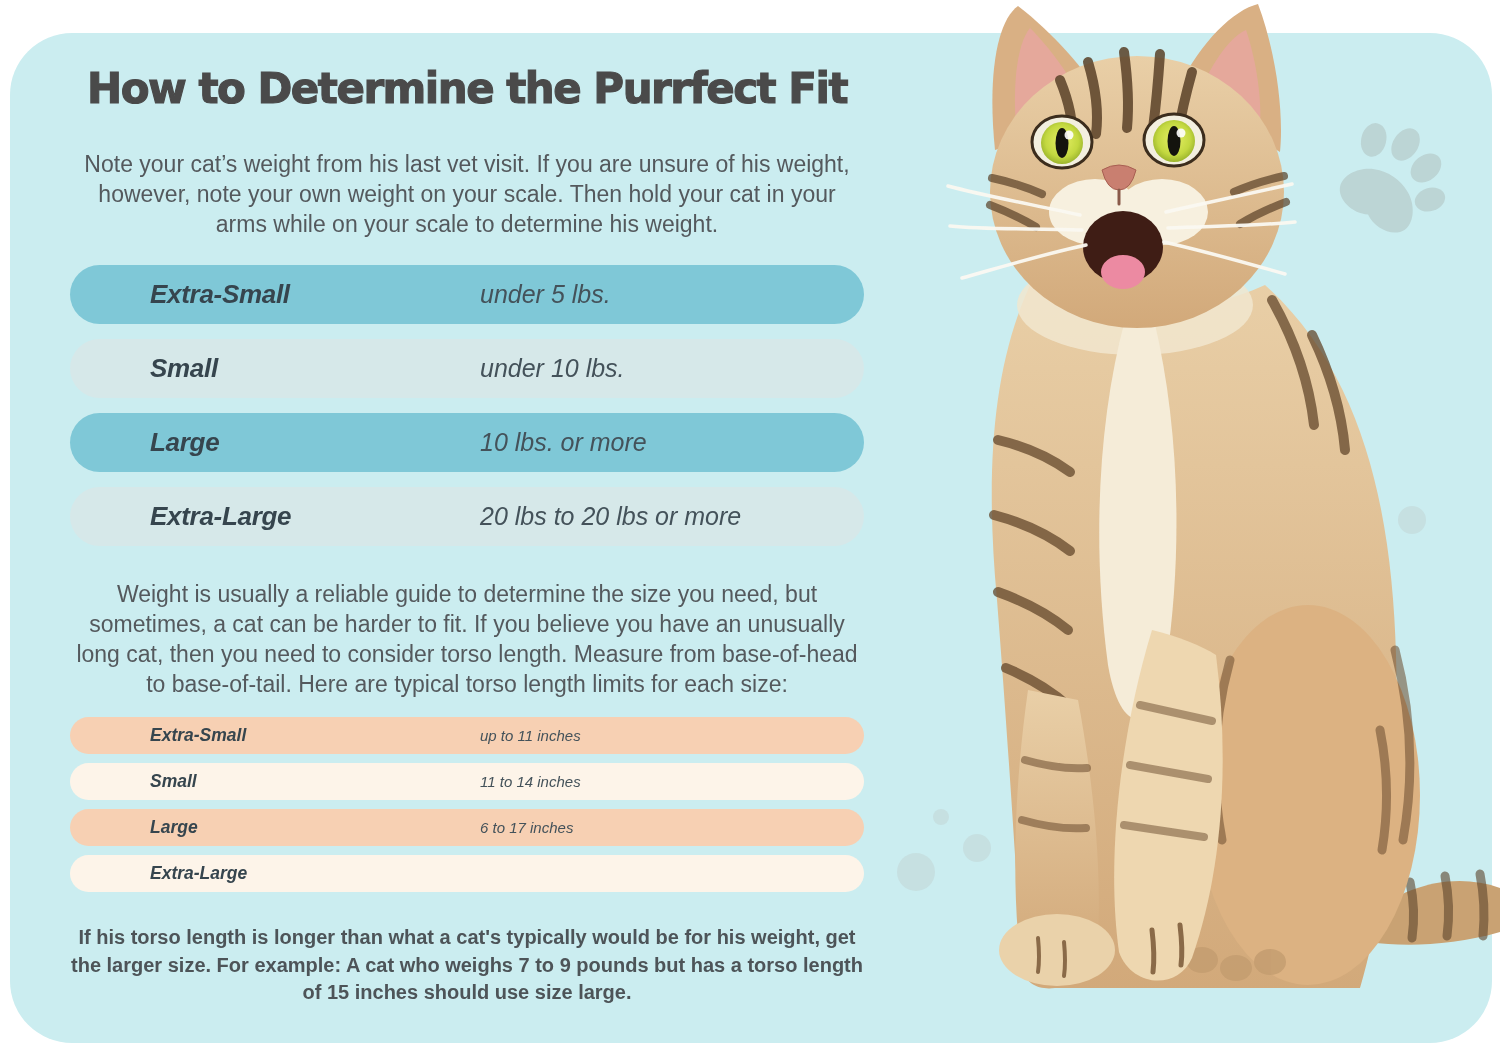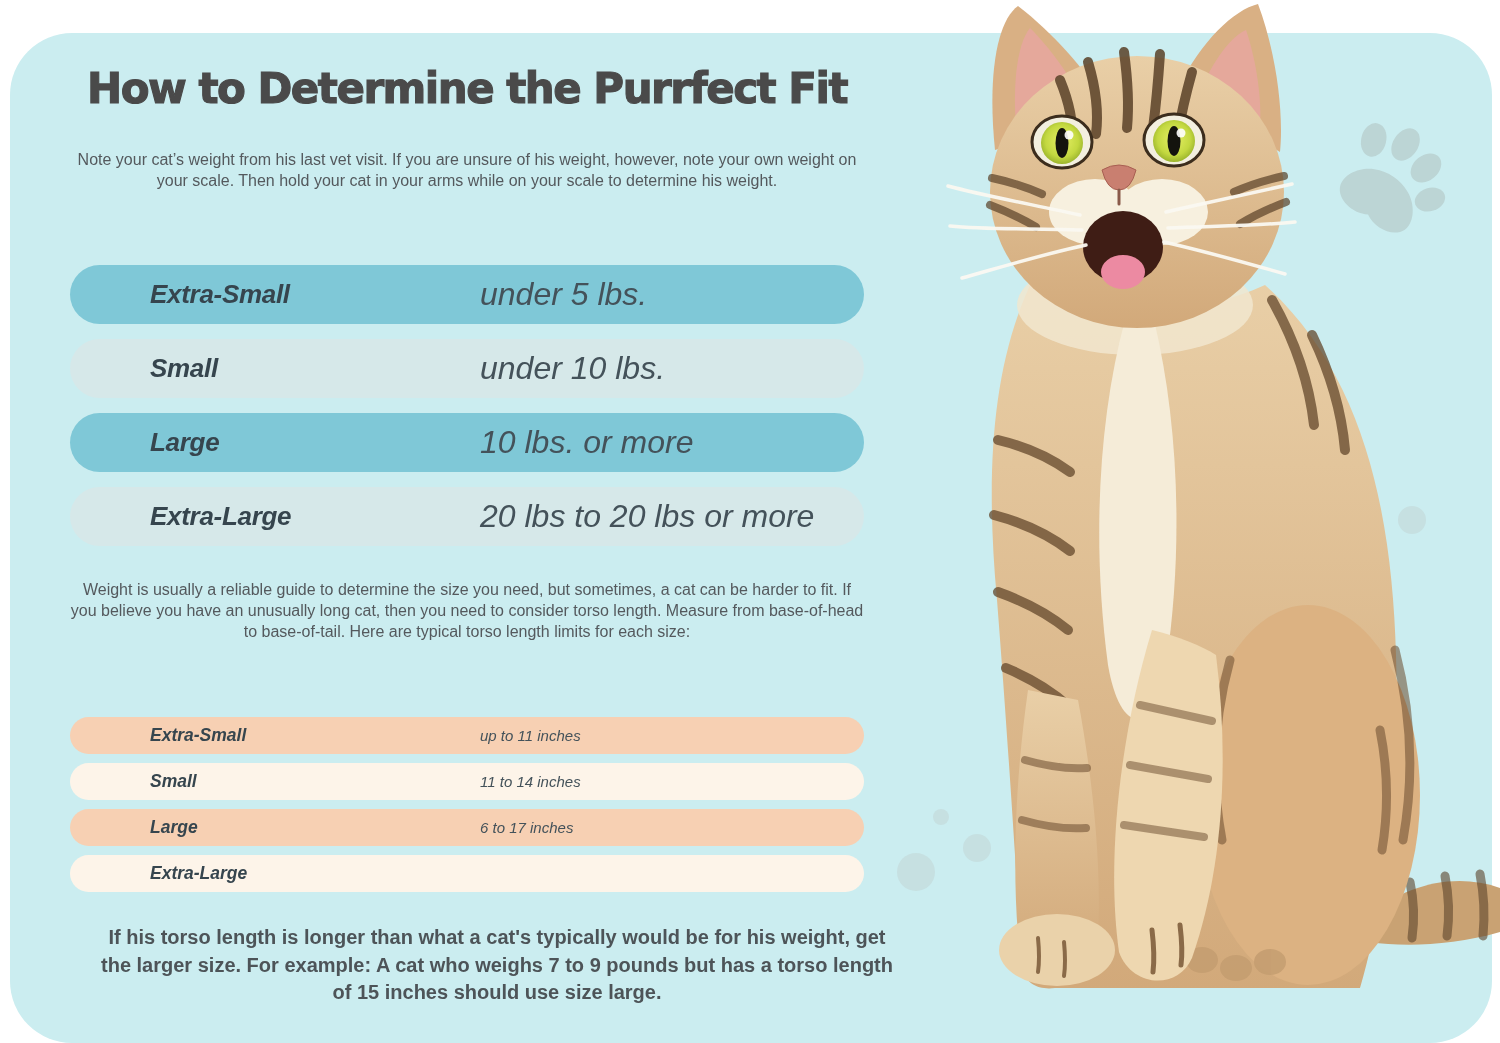--- a/index.html
+++ b/index.html
@@ -13,38 +13,38 @@
   body{background:var(--page-bg);font-family:"Liberation Sans",sans-serif;}
   .page{position:relative;width:1500px;height:1043px;background:var(--page-bg);overflow:hidden;}
   .card{position:absolute;left:10px;top:33px;width:1482px;height:1010px;
         background:var(--card-bg);border-radius:62px;}
   .content{position:absolute;left:70px;top:2px;width:794px;height:1043px;}
   .title{position:absolute;top:62px;left:0;width:100%;margin:0;text-align:center;
          font-family:"DejaVu Sans",sans-serif;font-weight:bold;font-size:42px;
          letter-spacing:-1.5px;color:var(--title-color);white-space:nowrap;
          -webkit-text-stroke:1.1px var(--title-color);}
   .para{position:absolute;left:0;width:100%;margin:0;text-align:center;
-        font-size:16px;line-height:1.3;color:var(--body-color);}
+        font-size:23px;line-height:1.3;color:var(--body-color);}
   .para.intro{top:148px;}
   .para.mid{top:578px;text-align:center;}
-  .para.bold{top:922px;font-weight:bold;font-size:20px;line-height:1.38;color:#4d5458;margin-left:30px;}
+  .para.bold{top:922px;font-weight:bold;font-size:20px;line-height:1.38;color:#4d5458;}
   .size-table{position:absolute;left:0;width:100%;font-style:italic;}
   .size-table.weight{top:263px;}
   .size-table.torso{top:715px;}
   .row{display:flex;align-items:center;width:100%;box-sizing:border-box;padding-left:80px;}
   .weight .row{height:59px;border-radius:30px;margin-bottom:15px;}
   .torso  .row{height:37px;border-radius:19px;margin-bottom:9px;}
   .weight .row.hl{background:var(--row-teal);}
   .weight .row.alt{background:var(--row-light);}
   .torso  .row.hl{background:var(--row-peach);}
   .torso  .row.alt{background:var(--row-cream);}
   .row .label{flex:0 0 330px;font-weight:bold;color:var(--label-color);}
   .row .value{flex:1;color:var(--value-color);}
   .weight .label{font-size:26px;letter-spacing:-0.3px;}
-  .weight .value{font-size:32px;}
+  .weight .value{font-size:25px;}
   .torso .label{font-size:17.5px;}
   .torso .value{font-size:15px;}
   .deco,.cat{position:absolute;pointer-events:none;}
   .deco{left:0;top:0;}
   .cat{left:940px;top:0;}
 </style>
 </head>
 <body>
 
 <div class="page">

